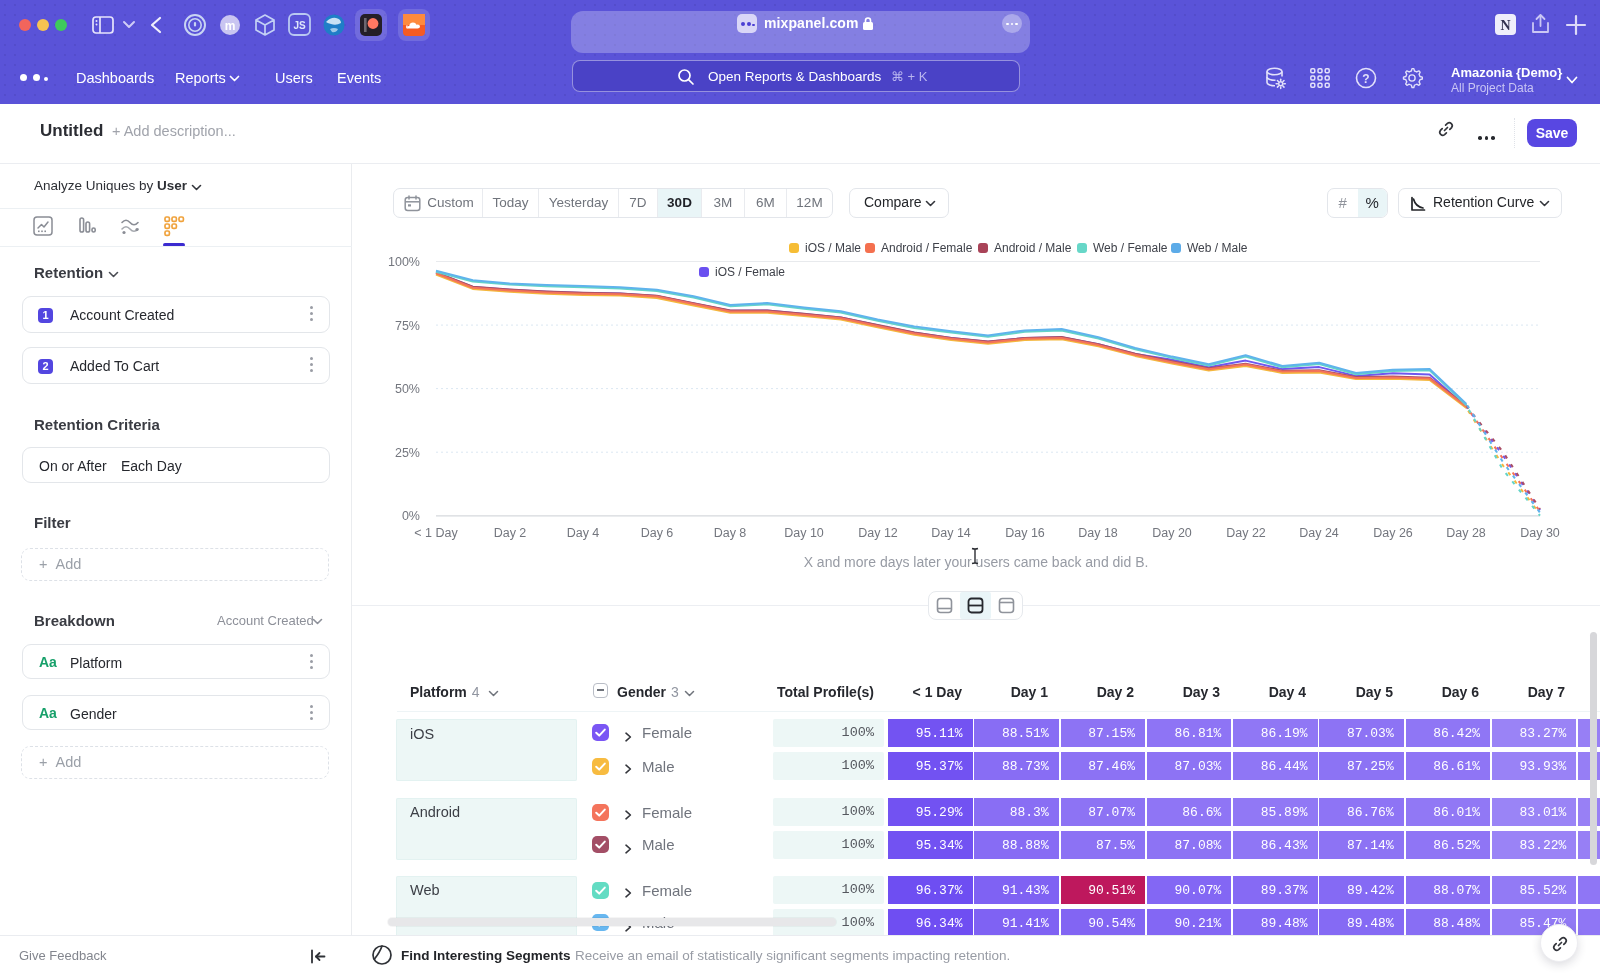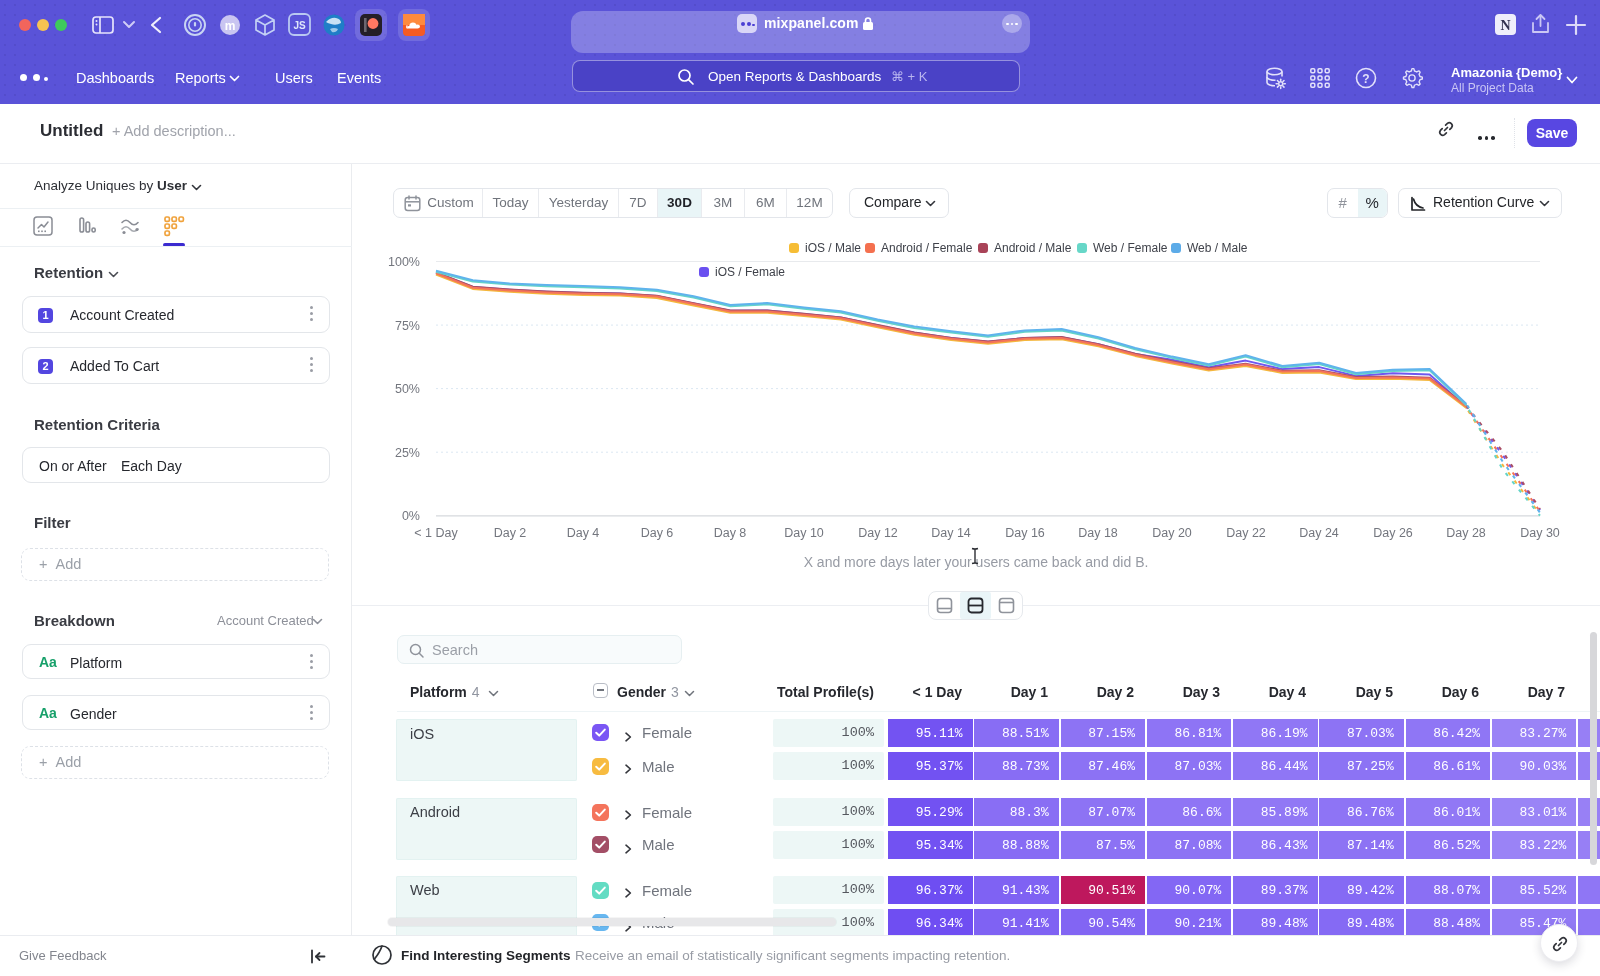--- a/index.html
+++ b/index.html
@@ -449,27 +449,20 @@
           <line x1="1.5" y1="8.5" x2="15.5" y2="8.5" stroke="#26282e" stroke-width="1.8"></line>
         </svg>
       </div>
     <div class="tg">
         <svg width="17" height="17" viewBox="0 0 17 17">
           <rect x="1.5" y="1.5" width="14" height="14" rx="3" fill="none" stroke="#8f939b" stroke-width="1.6"></rect>
           <line x1="1.5" y1="5.5" x2="15.5" y2="5.5" stroke="#8f939b" stroke-width="1.6"></line>
         </svg>
       </div>
   </div>
-  <div id="searchbox">
-    <svg style="position:absolute;left:11px;top:7px;" width="16" height="16" viewBox="0 0 16 16">
-        <circle cx="6.5" cy="6.5" r="5" fill="none" stroke="#8f939b" stroke-width="1.5"></circle>
-        <line x1="10.3" y1="10.3" x2="14" y2="14" stroke="#8f939b" stroke-width="1.5" stroke-linecap="round"></line>
-      </svg>
-    <span>Search</span>
-  </div>
   <div class="colh" style="left:58px;">Platform<span class="n">4</span></div>
   <svg style="position:absolute;left:136px;top:526px;" width="11" height="8" viewBox="0 0 11 8">
       <path d="M1.5 1.5 L5.5 5.5 L9.5 1.5" fill="none" stroke="#6f737b" stroke-width="1.5" stroke-linecap="round" stroke-linejoin="round"></path>
     </svg>
   <div style="position:absolute;left:241px;top:519px;width:15px;height:15px;border:1.5px solid #b9bdc6;border-radius:4px;">
       <div style="position:absolute;left:2.5px;top:5px;width:7px;height:1.8px;background:#6f737b;"></div>
     </div>
   <div class="colh" style="left:265px;">Gender<span class="n">3</span></div>
   <svg style="position:absolute;left:332px;top:526px;" width="11" height="8" viewBox="0 0 11 8">
       <path d="M1.5 1.5 L5.5 5.5 L9.5 1.5" fill="none" stroke="#6f737b" stroke-width="1.5" stroke-linecap="round" stroke-linejoin="round"></path>
@@ -550,21 +543,21 @@
 <div class="hcell" style="left:881.0px;top:587.5px;background:#8f76f5;">
       <span>86.44%</span>
     </div>
 <div class="hcell" style="left:967.2px;top:587.5px;background:#8c73f4;">
       <span>87.25%</span>
     </div>
 <div class="hcell" style="left:1053.5px;top:587.5px;background:#8f75f5;">
       <span>86.61%</span>
     </div>
 <div class="hcell" style="left:1139.8px;top:587.5px;background:#9982f6;">
-      <span>90.03%</span>
+      <span>93.93%</span>
     </div>
 <div class="hcell" style="left:1226.0px;top:587.5px;background:#967ef5;"></div>
 <div class="cb" style="left:240px;top:640px;background:#f4745c;"><svg width="17" height="17" viewBox="0 0 17 17">
         <path d="M4.2 8.8 L7.2 11.6 L12.8 5.6" fill="none" stroke="#fff" stroke-width="2" stroke-linecap="round" stroke-linejoin="round"></path>
       </svg></div>
 <div class="rchev" style="left:271px;top:642px;"><svg width="10" height="10" viewBox="0 0 10 10">
         <path d="M3 1.2 L7.4 5 L3 8.8" fill="none" stroke="#33353b" stroke-width="1.6" stroke-linecap="round" stroke-linejoin="round"></path>
       </svg></div>
 <div class="glabel" style="left:290px;top:640px;">Female</div>
 <div class="tcell" style="left:421px;top:633.5px;">

